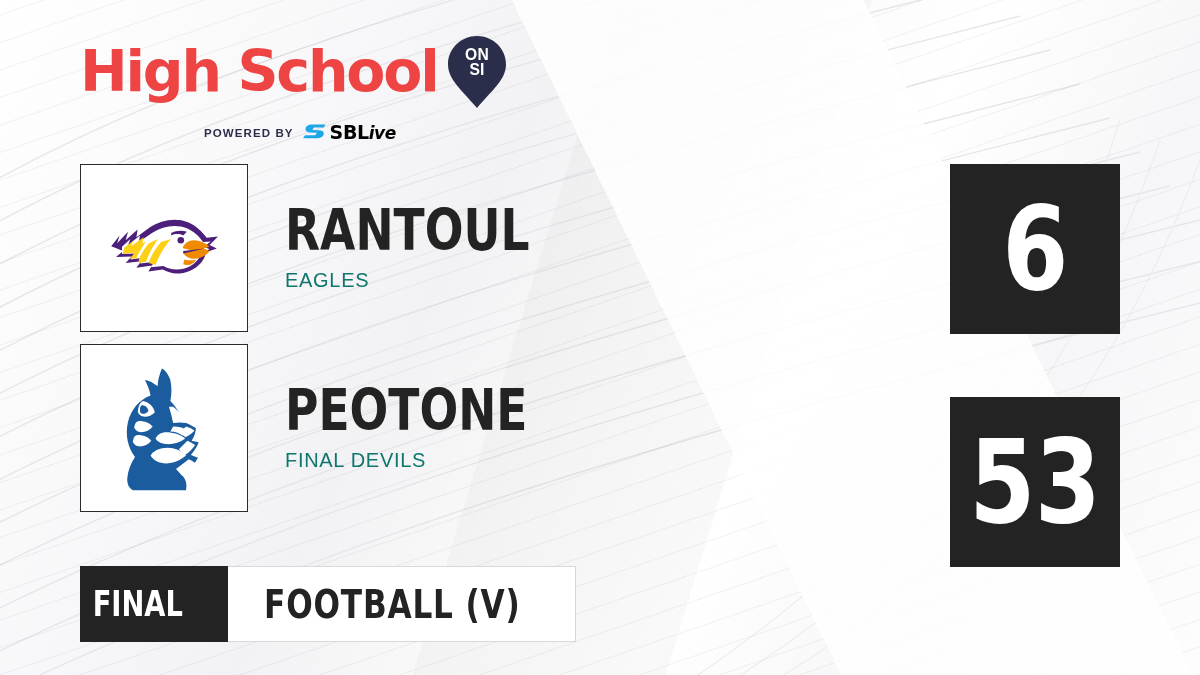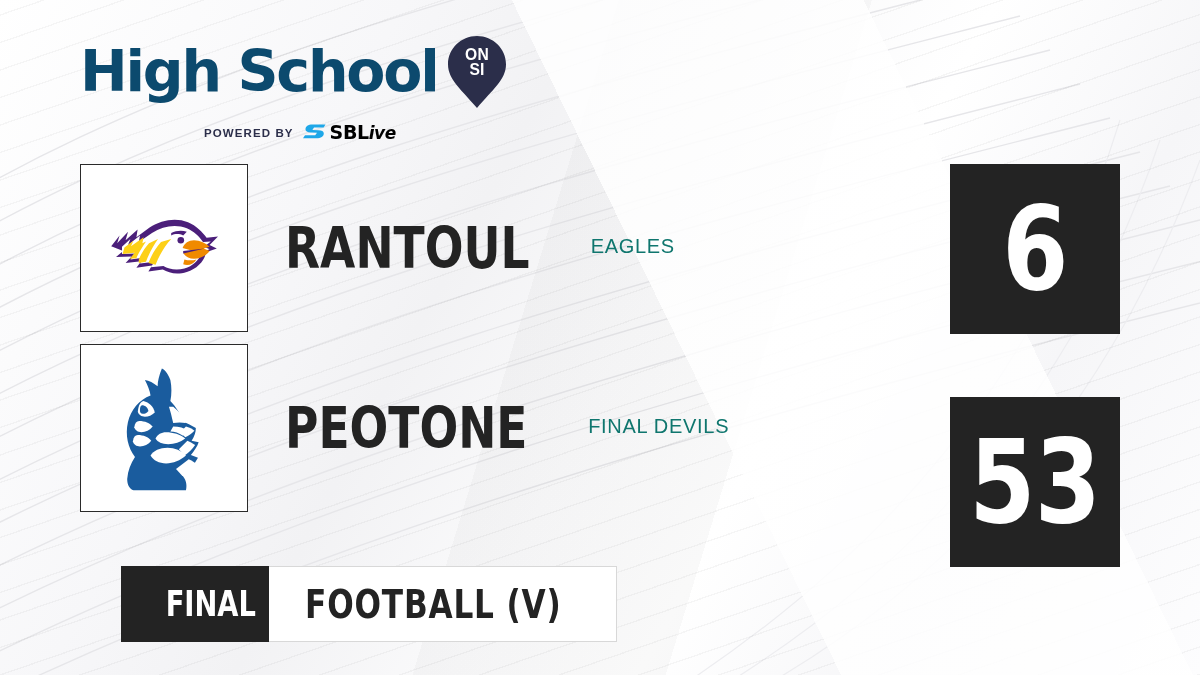--- a/index.html
+++ b/index.html
@@ -64,21 +64,21 @@
   .brand-row {
     display: flex;
     align-items: center;
     height: 66px;
   }
   .brand-wordmark {
     font-family: "DejaVu Sans", sans-serif;
     font-weight: 700;
     font-size: 57px;
     letter-spacing: -2.2px;
-    color: #0c4a6e;
+    color: #ef4444;
     line-height: 1;
     white-space: nowrap;
   }
   .brand-pin {
     position: relative;
     width: 58px;
     height: 72px;
     margin-left: 10px;
     margin-top: 2px;
   }
@@ -145,20 +145,21 @@
     box-sizing: border-box;
     display: flex;
     align-items: center;
     justify-content: center;
   }
   .logo-card svg { display: block; }
 
   .team-text {
     margin-left: 37px;
     display: flex;
+    flex-direction: column;
     justify-content: center;
   }
   .team-name {
     font-family: "DejaVu Sans", sans-serif;
     font-weight: 700;
     font-size: 57px;
     line-height: .92;
     color: #232323;
     letter-spacing: 0px;
     transform: scaleX(.80);
@@ -205,26 +206,25 @@
     top: 566px;
     display: flex;
     height: 76px;
   }
   .status-final {
     background: #232323;
     color: #ffffff;
     width: 148px;
     display: flex;
     align-items: center;
-    justify-content: flex-end;
+    justify-content: flex-start;
     font-family: "DejaVu Sans", sans-serif;
     font-weight: 700;
     font-size: 35px;
     letter-spacing: 0px;
-    margin-left: 41px;
   }
   .status-final span { transform: scaleX(.78); display:inline-block; }
   .status-sport {
     background: #ffffff;
     border: 1px solid #d8d8d8;
     border-left: none;
     box-sizing: border-box;
     padding: 0 22px 0 4px;
     display: flex;
     align-items: center;

